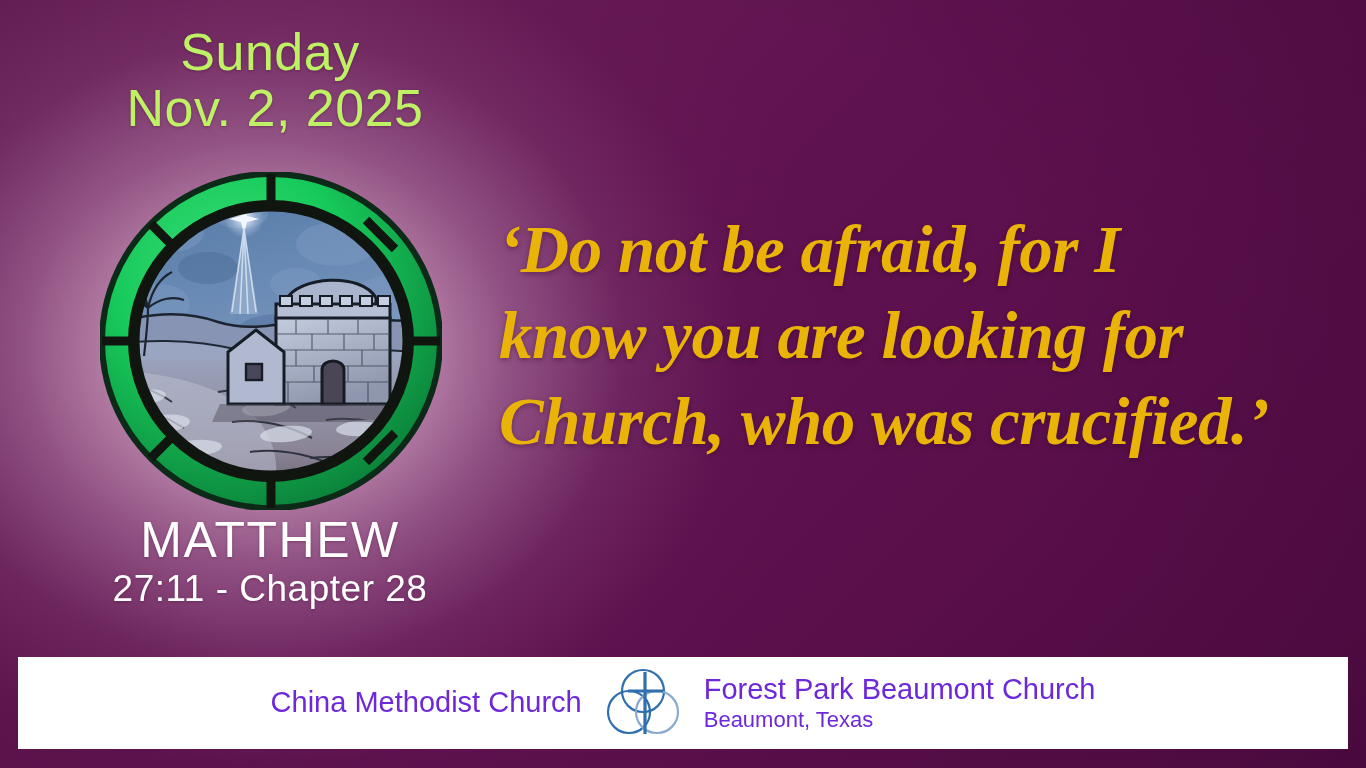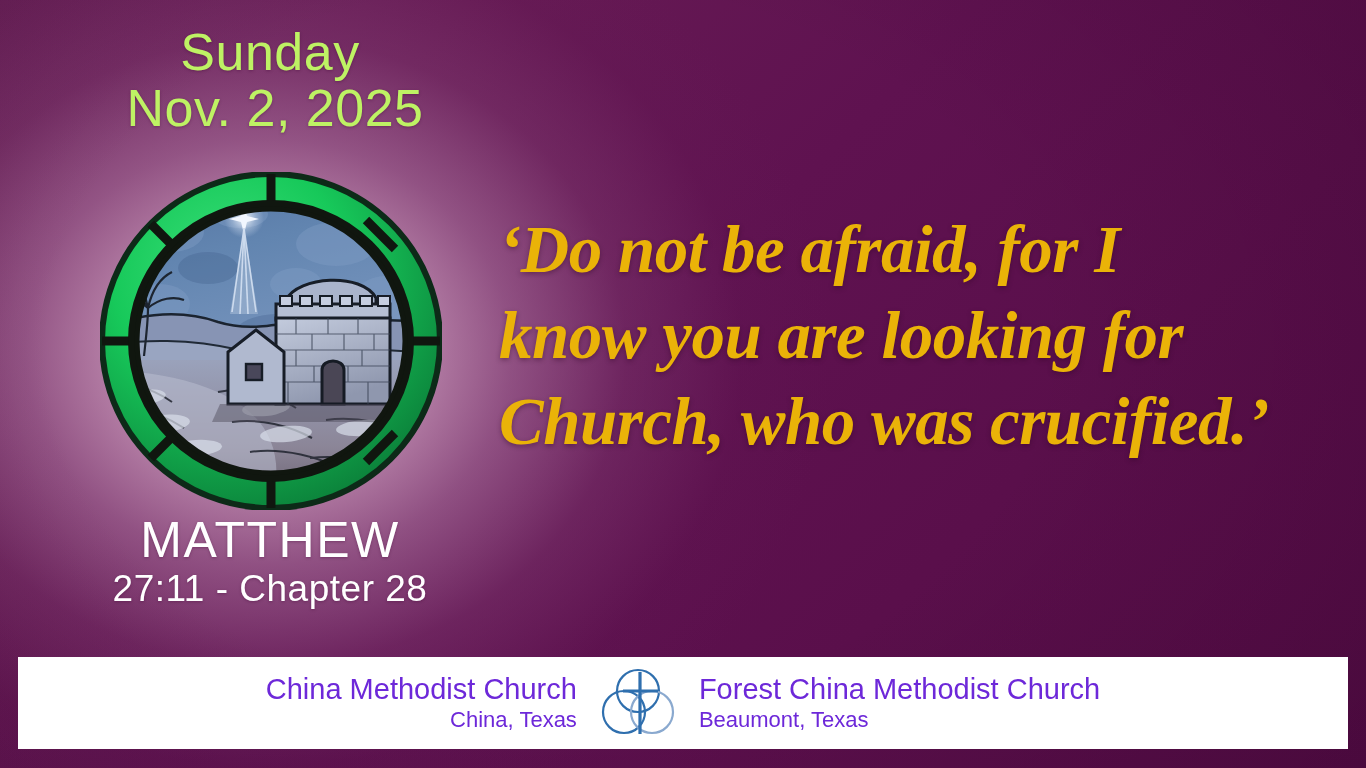--- a/index.html
+++ b/index.html
@@ -314,38 +314,37 @@
     <span>‘Do not be afraid, for I</span>
     <span>know you are looking for</span>
     <span>Church, who was crucified.’</span>
   </div>
 
   <div class="footer">
     <div class="footer-inner">
 
       <div class="church church-left">
         <div class="name">China Methodist Church</div>
-        <div class="city">China, Texas</div>
       </div>
 
       <div class="logo">
         <svg viewBox="0 0 78 78" xmlns="http://www.w3.org/2000/svg">
           <g fill="none" stroke-width="2.2">
             <circle cx="39" cy="27" r="21" stroke="#2f6fae"></circle>
             <circle cx="25" cy="48" r="21" stroke="#2f6fae"></circle>
             <circle cx="53" cy="48" r="21" stroke="#8aa9cf"></circle>
           </g>
           <g stroke="#2f6fae" stroke-width="3.2">
             <line x1="41" y1="8" x2="41" y2="70"></line>
             <line x1="24" y1="27" x2="59" y2="27"></line>
           </g>
         </svg>
       </div>
 
       <div class="church church-right">
-        <div class="name">Forest China Methodist Church</div>
+        <div class="name">Forest Park Beaumont Church</div>
         <div class="city">Beaumont, Texas</div>
       </div>
 
     </div>
   </div>
 
 </div>
 
 </body></html>

